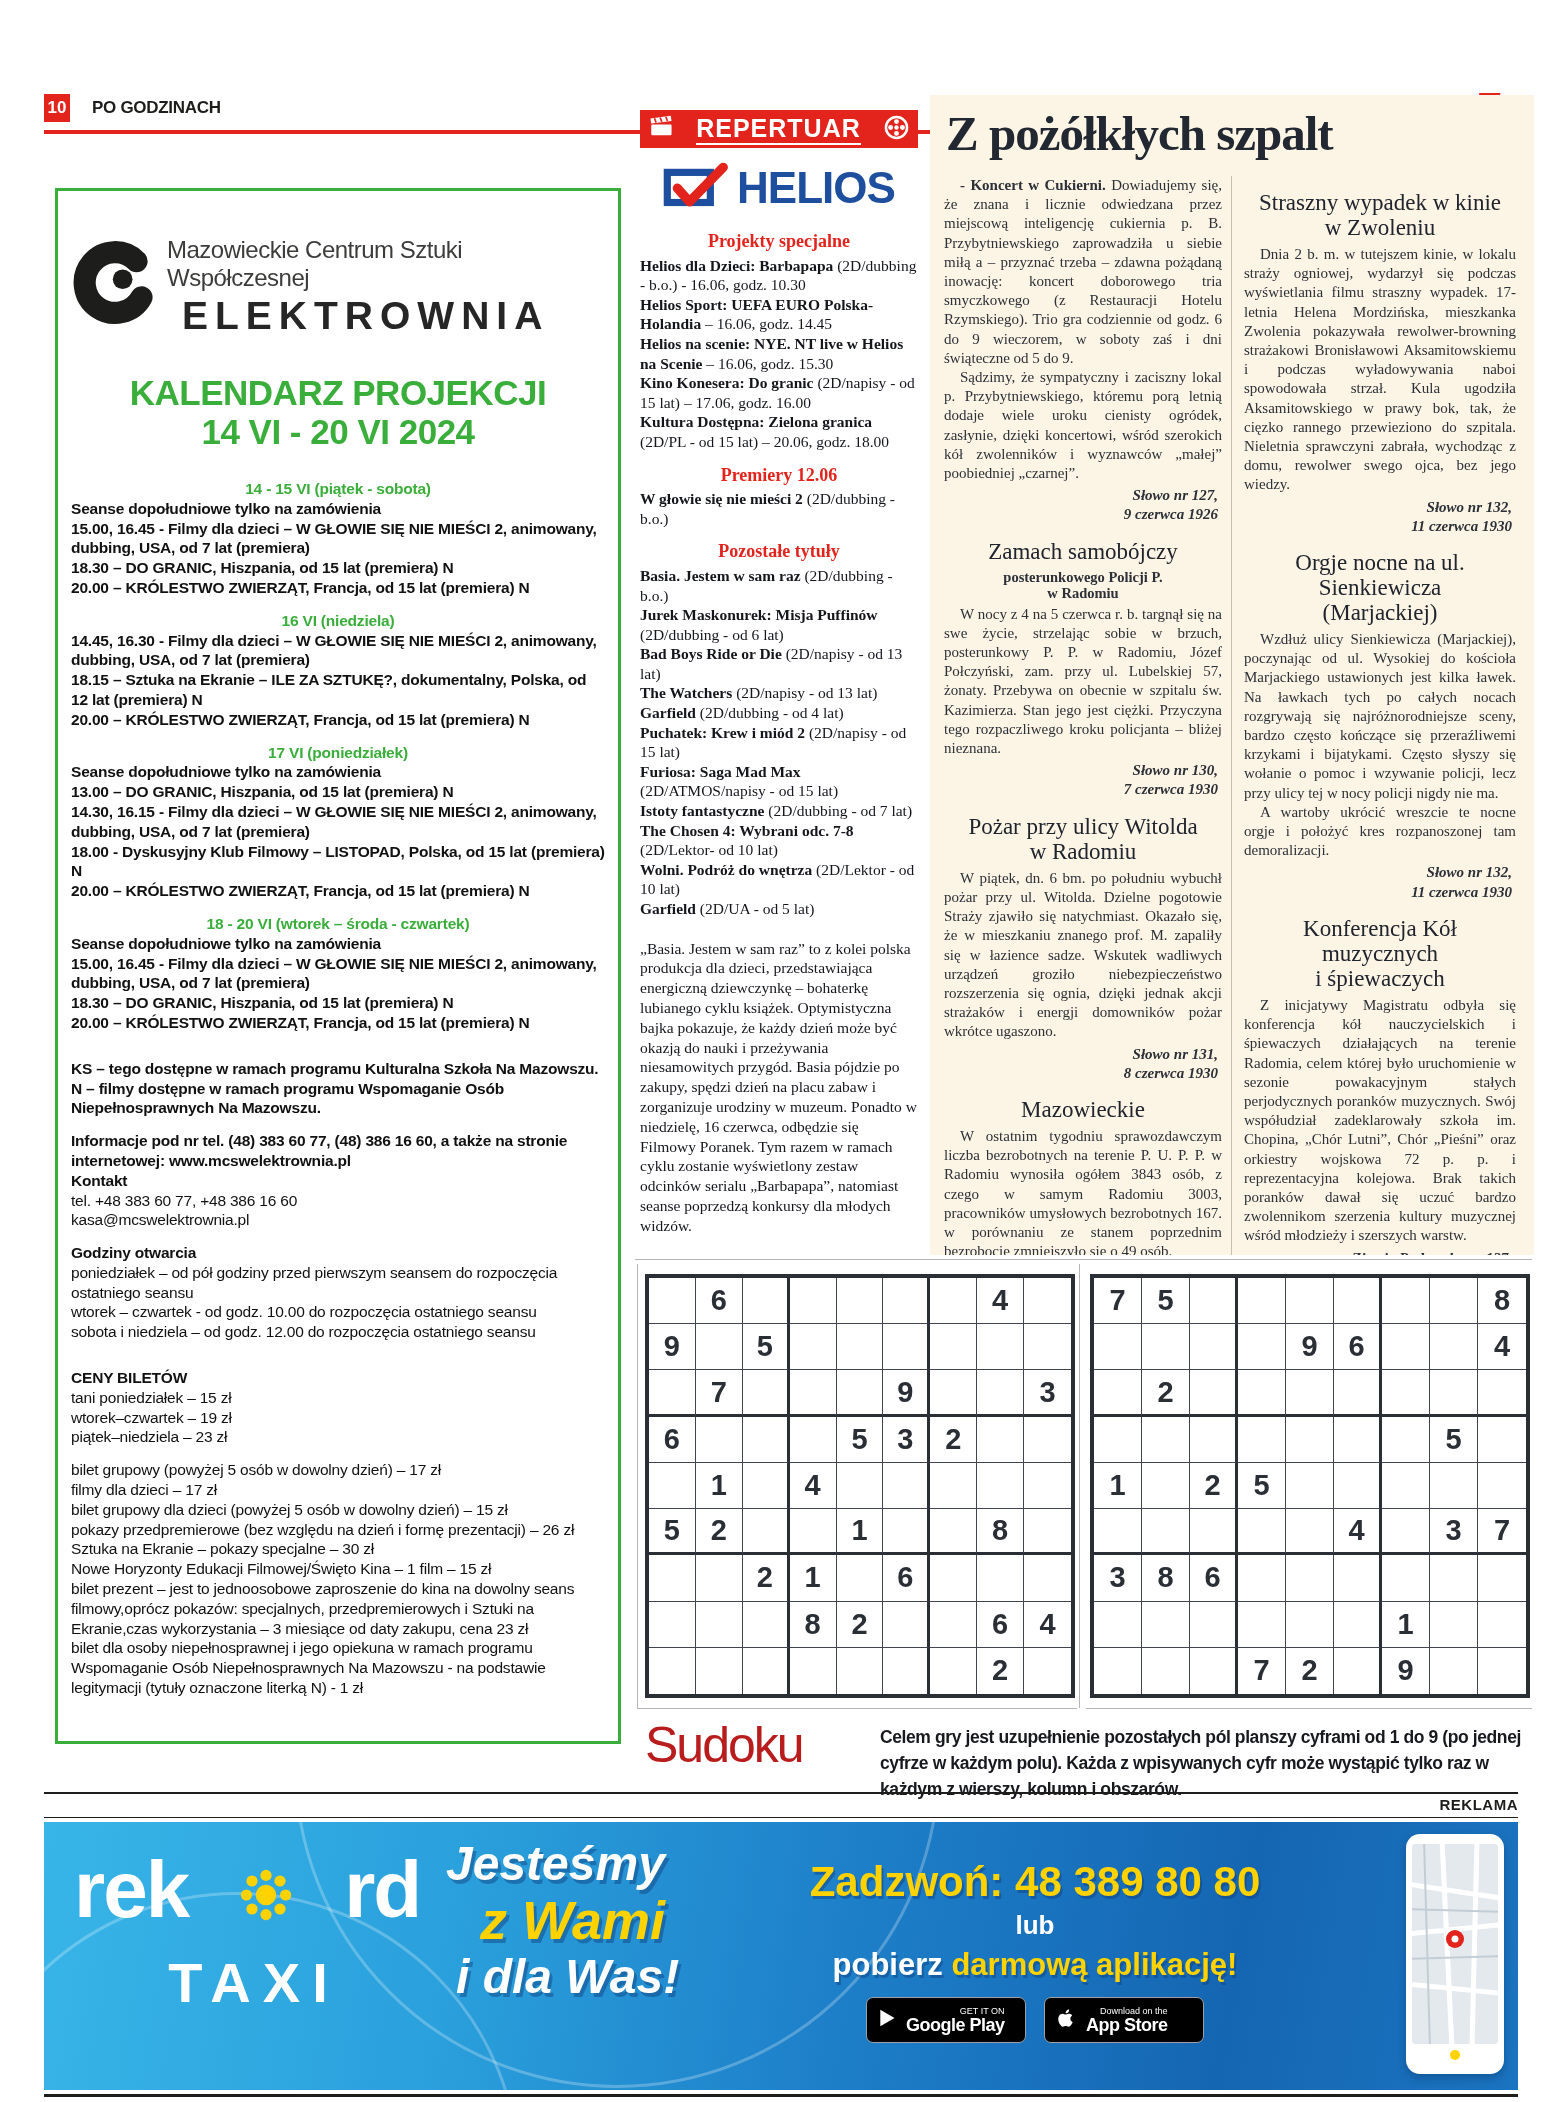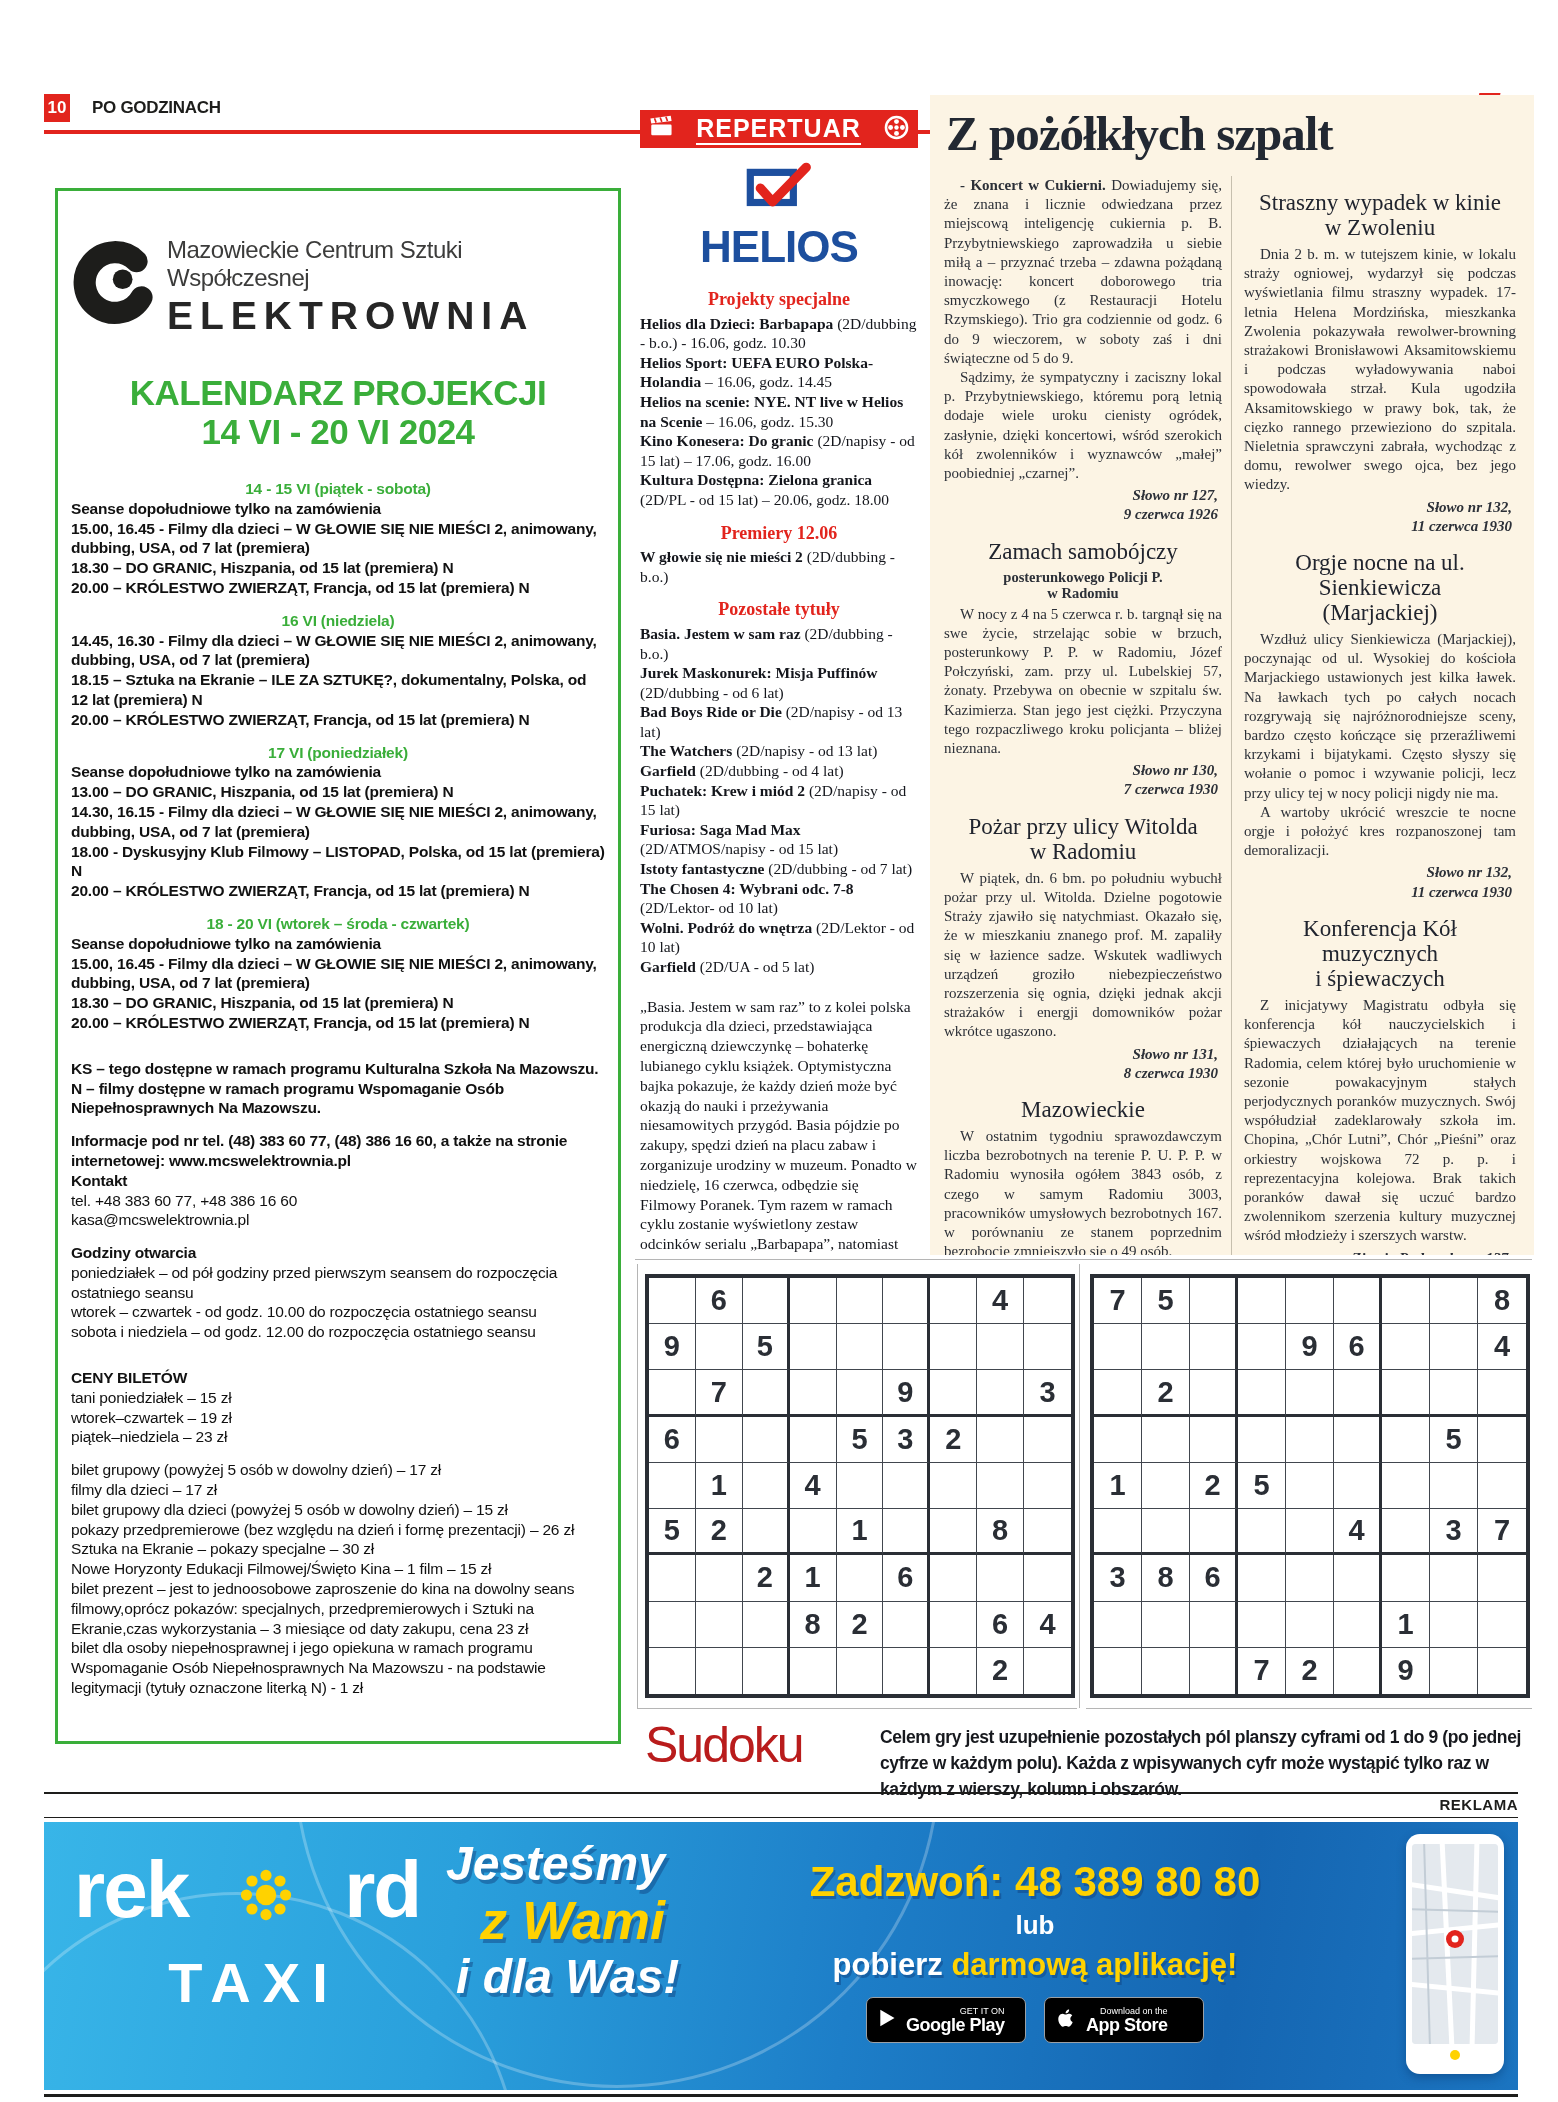--- a/index.html
+++ b/index.html
@@ -19,34 +19,34 @@
   .logo7{display:flex;align-items:flex-end;}
   .logo7 .seven{color:#e2241d;font-size:42px;line-height:34px;font-weight:bold;font-style:italic;}
   .logo7 .dni{background:#1d1d1b;color:#fff;font-size:10px;font-weight:bold;padding:1px 3px;margin-left:-4px;margin-bottom:3px;}
 
   
   .left-box{position:absolute;left:55px;top:188px;width:566px;height:1556px;border:3px solid #3aae3a;
             box-sizing:border-box;padding:18px 13px 10px 13px;overflow:hidden;background:#fff;}
   .mcsw{display:flex;align-items:center;justify-content:center;gap:14px;margin-top:26px;}
   .mcsw-text{text-align:left;}
   .mcsw-sub{font-size:24px;color:#3c3c3b;letter-spacing:-0.5px;}
-  .mcsw-brand{font-size:39px;font-weight:bold;letter-spacing:7px;color:#262626;margin-top:2px;}
+  .mcsw-brand{font-size:39px;font-weight:bold;letter-spacing:7px;color:#262626;margin-top:2px;margin-left:15px;}
   .cal-title{margin-top:34px;text-align:center;color:#3aae3a;font-weight:bold;font-size:35px;line-height:39px;letter-spacing:-0.5px;}
   .lp-blocks{margin-top:28px;font-size:15.5px;line-height:19.8px;letter-spacing:-0.2px;color:#111;}
   .lpb{min-height:6px;}
   .lpb.s-h{color:#3aae3a;font-weight:bold;text-align:center;}
   .lpb.s-b{font-weight:bold;}
   .lpb.s-g{height:13px;}
 
   
   .midcol{position:absolute;left:640px;top:110px;width:278px;height:1146px;overflow:hidden;}
   .rep-banner{height:38px;background:#e2241d;display:flex;align-items:center;justify-content:space-between;
               padding:0 8px;box-sizing:border-box;}
   .rep-banner .rep-text{color:#fff;font-weight:bold;font-size:25px;letter-spacing:1px;border-bottom:2px solid #fff;line-height:30px;}
-  .helios-logo{display:flex;align-items:center;justify-content:center;gap:8px;margin:14px 0 6px 0;flex-direction:column;}
+  .helios-logo{display:flex;align-items:center;justify-content:center;gap:8px;margin:14px 0 6px 0;}
   .helios-word{color:#1d4f9e;font-weight:bold;font-size:44px;letter-spacing:-1px;}
   .hl-blocks{margin-top:18px;font-family:"Liberation Serif",serif;font-size:15.5px;line-height:19.6px;color:#14161c;}
   .hb.s-rh{color:#e2241d;font-weight:bold;text-align:center;font-size:18px;margin:14px 0 4px 0;}
   .hb b{font-weight:bold;}
   .hl-para{margin-top:20px;font-family:"Liberation Serif",serif;font-size:15.5px;line-height:19.8px;
            text-align:left;color:#14161c;}
 
   
   .archive{position:absolute;left:930px;top:95px;width:604px;height:1160px;background:#fcf4e4;
            box-sizing:border-box;padding:8px 12px 10px 14px;overflow:hidden;}

